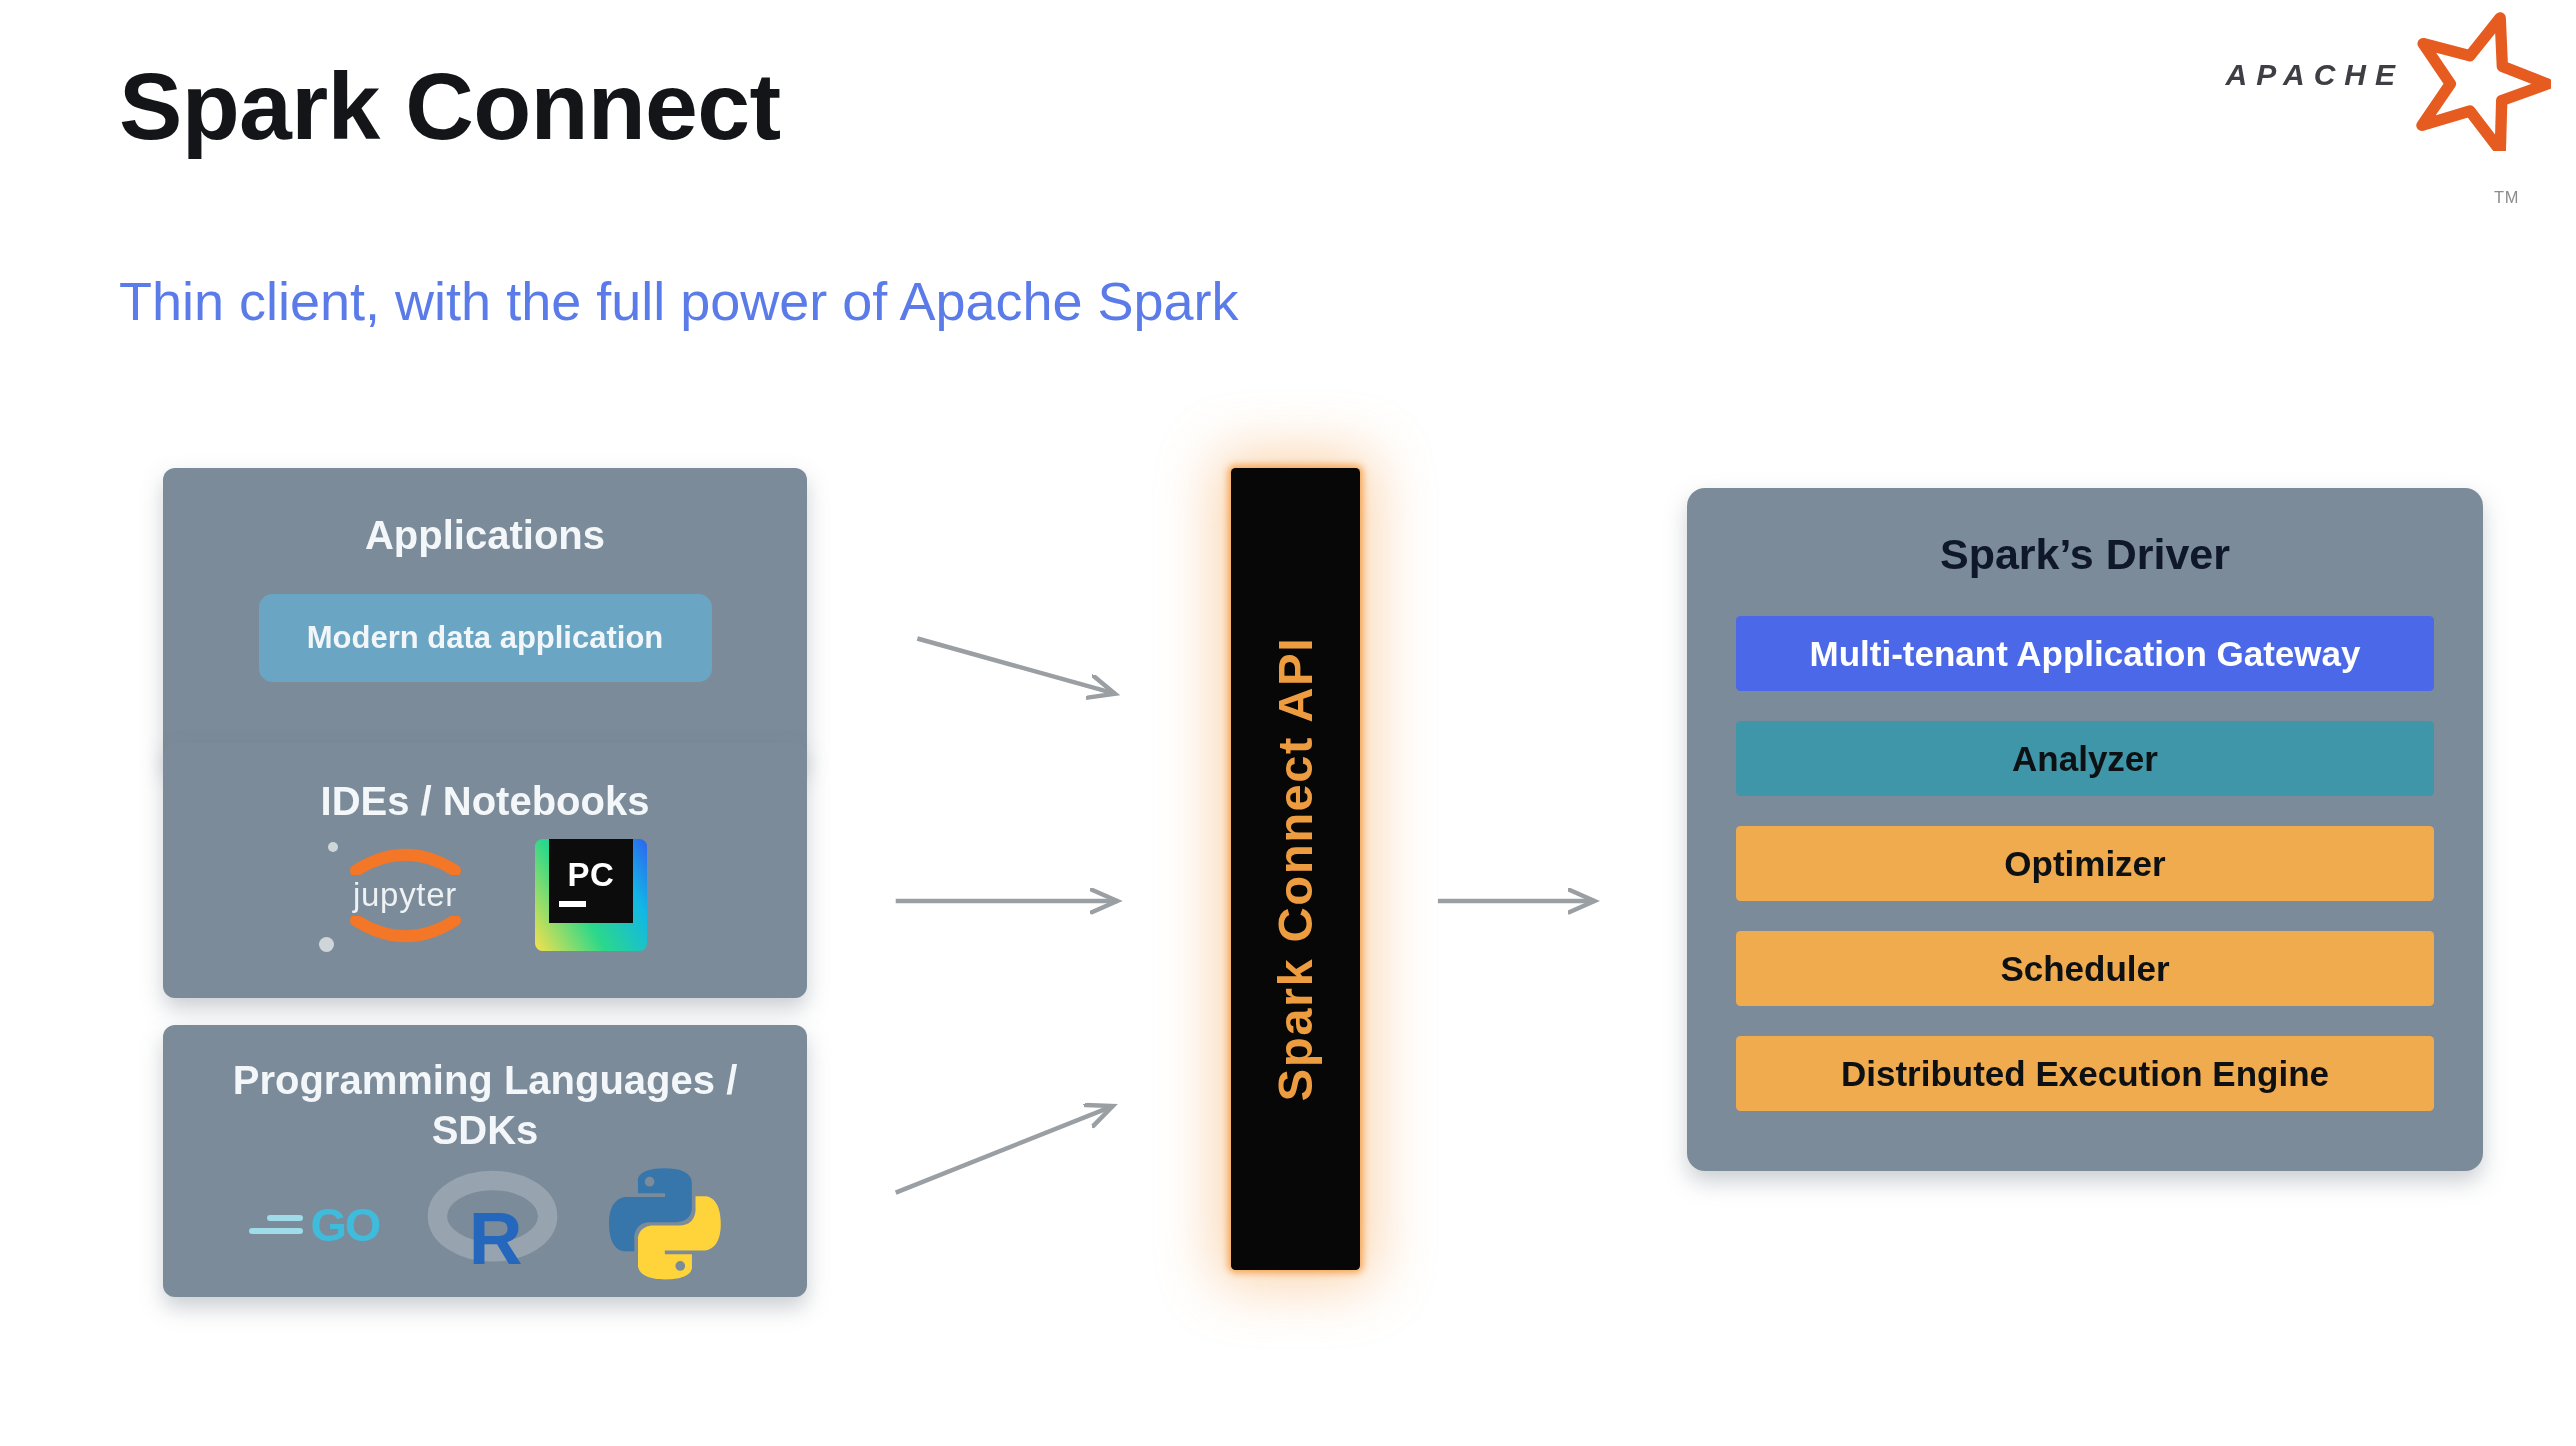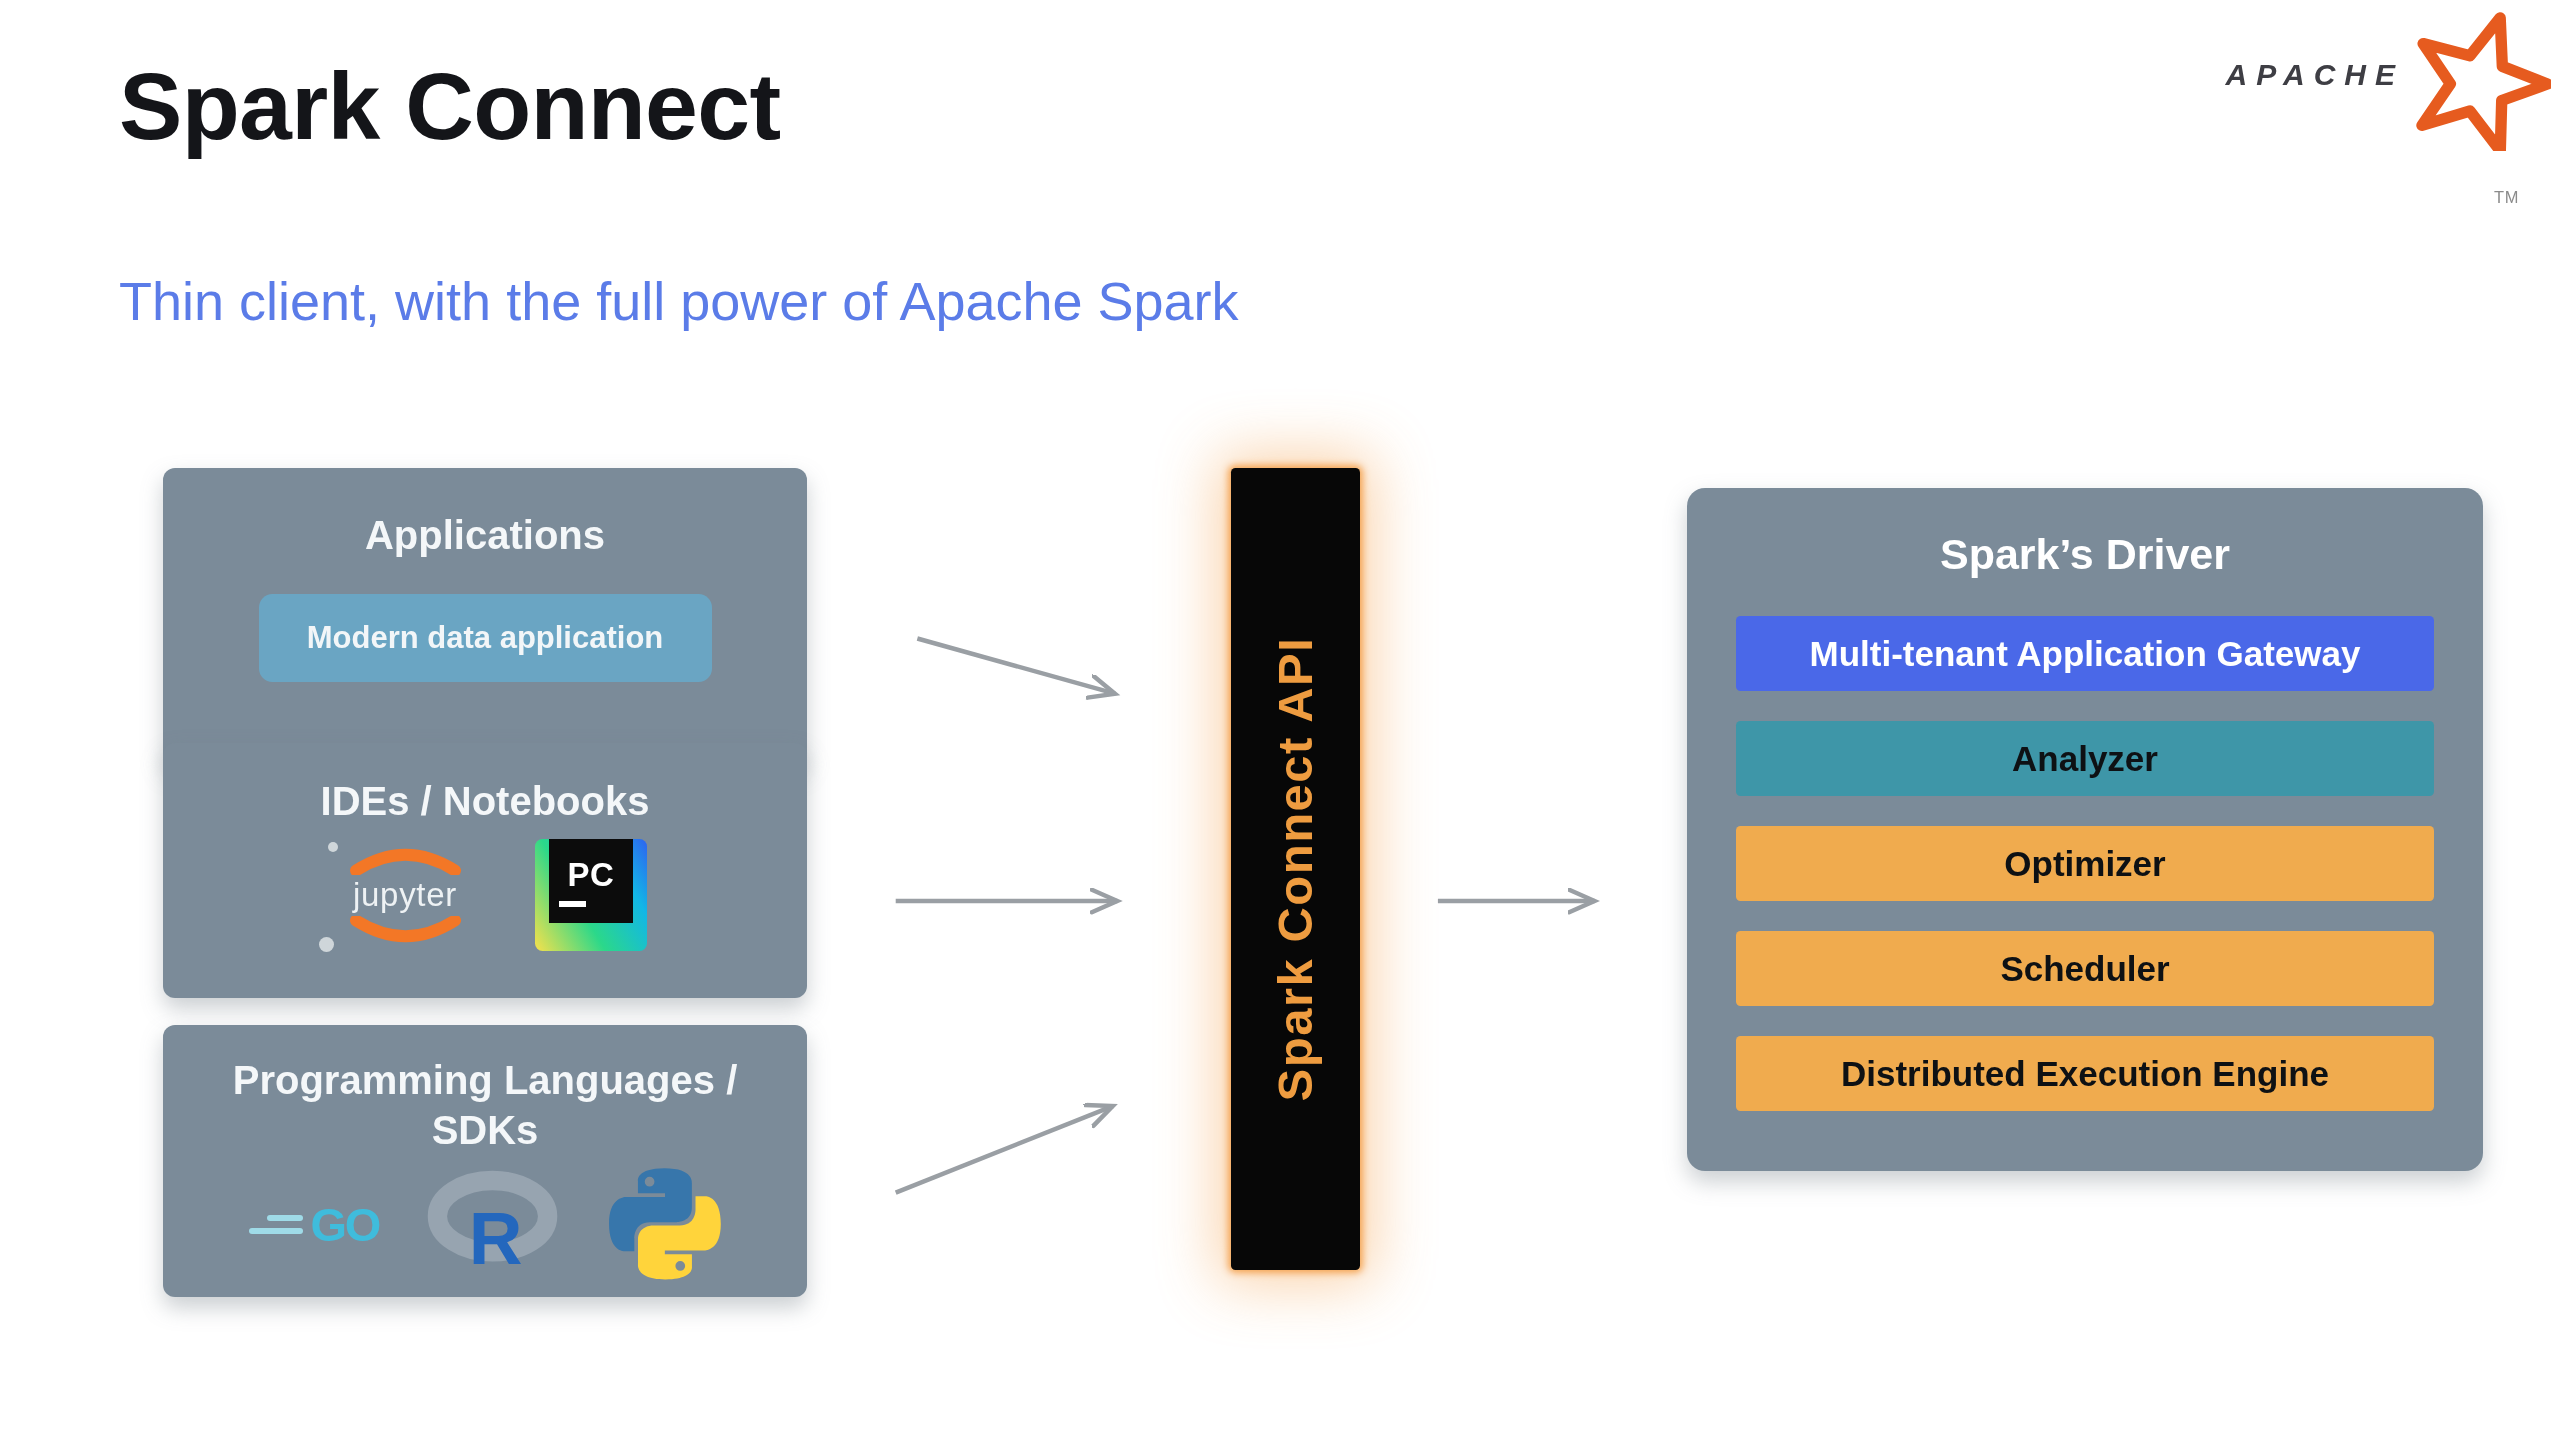--- a/index.html
+++ b/index.html
@@ -66,21 +66,21 @@
                background:#070707; border-radius:4.5px;
                box-shadow:0 0 60px 13.4px rgba(244,156,66,.45), 0 0 7.5px 3px rgba(244,156,66,.85);
                display:flex; align-items:center; justify-content:center; }
   .connector-label { transform:rotate(-90deg); white-space:nowrap; color:#ee9c40;
                      font-size:49px; font-weight:600; letter-spacing:1.5px; }
 
   
   .driver { position:absolute; left:1687px; top:488px; width:796px; height:683px;
             background:#7b8b99; border-radius:18px; box-shadow:0 10.4px 22.4px rgba(110,120,130,.35);
             padding:0 49px; display:flex; flex-direction:column; }
-  .driver-title { margin-top:42px; text-align:center; color:#ffffff; font-size:43px; font-weight:600; }
+  .driver-title { margin-top:42px; text-align:center; color:#0f172a; font-size:43px; font-weight:600; }
   .layers { margin-top:37px; display:flex; flex-direction:column; gap:30px; }
   .layer { height:75px; border-radius:4.5px; display:flex; align-items:center; justify-content:center;
            font-size:35px; font-weight:600; }
 </style>
 </head>
 <body>
 
 <div class="slide">
 
   <svg class="arrows" viewBox="0 0 3454 1940" aria-hidden="true">

